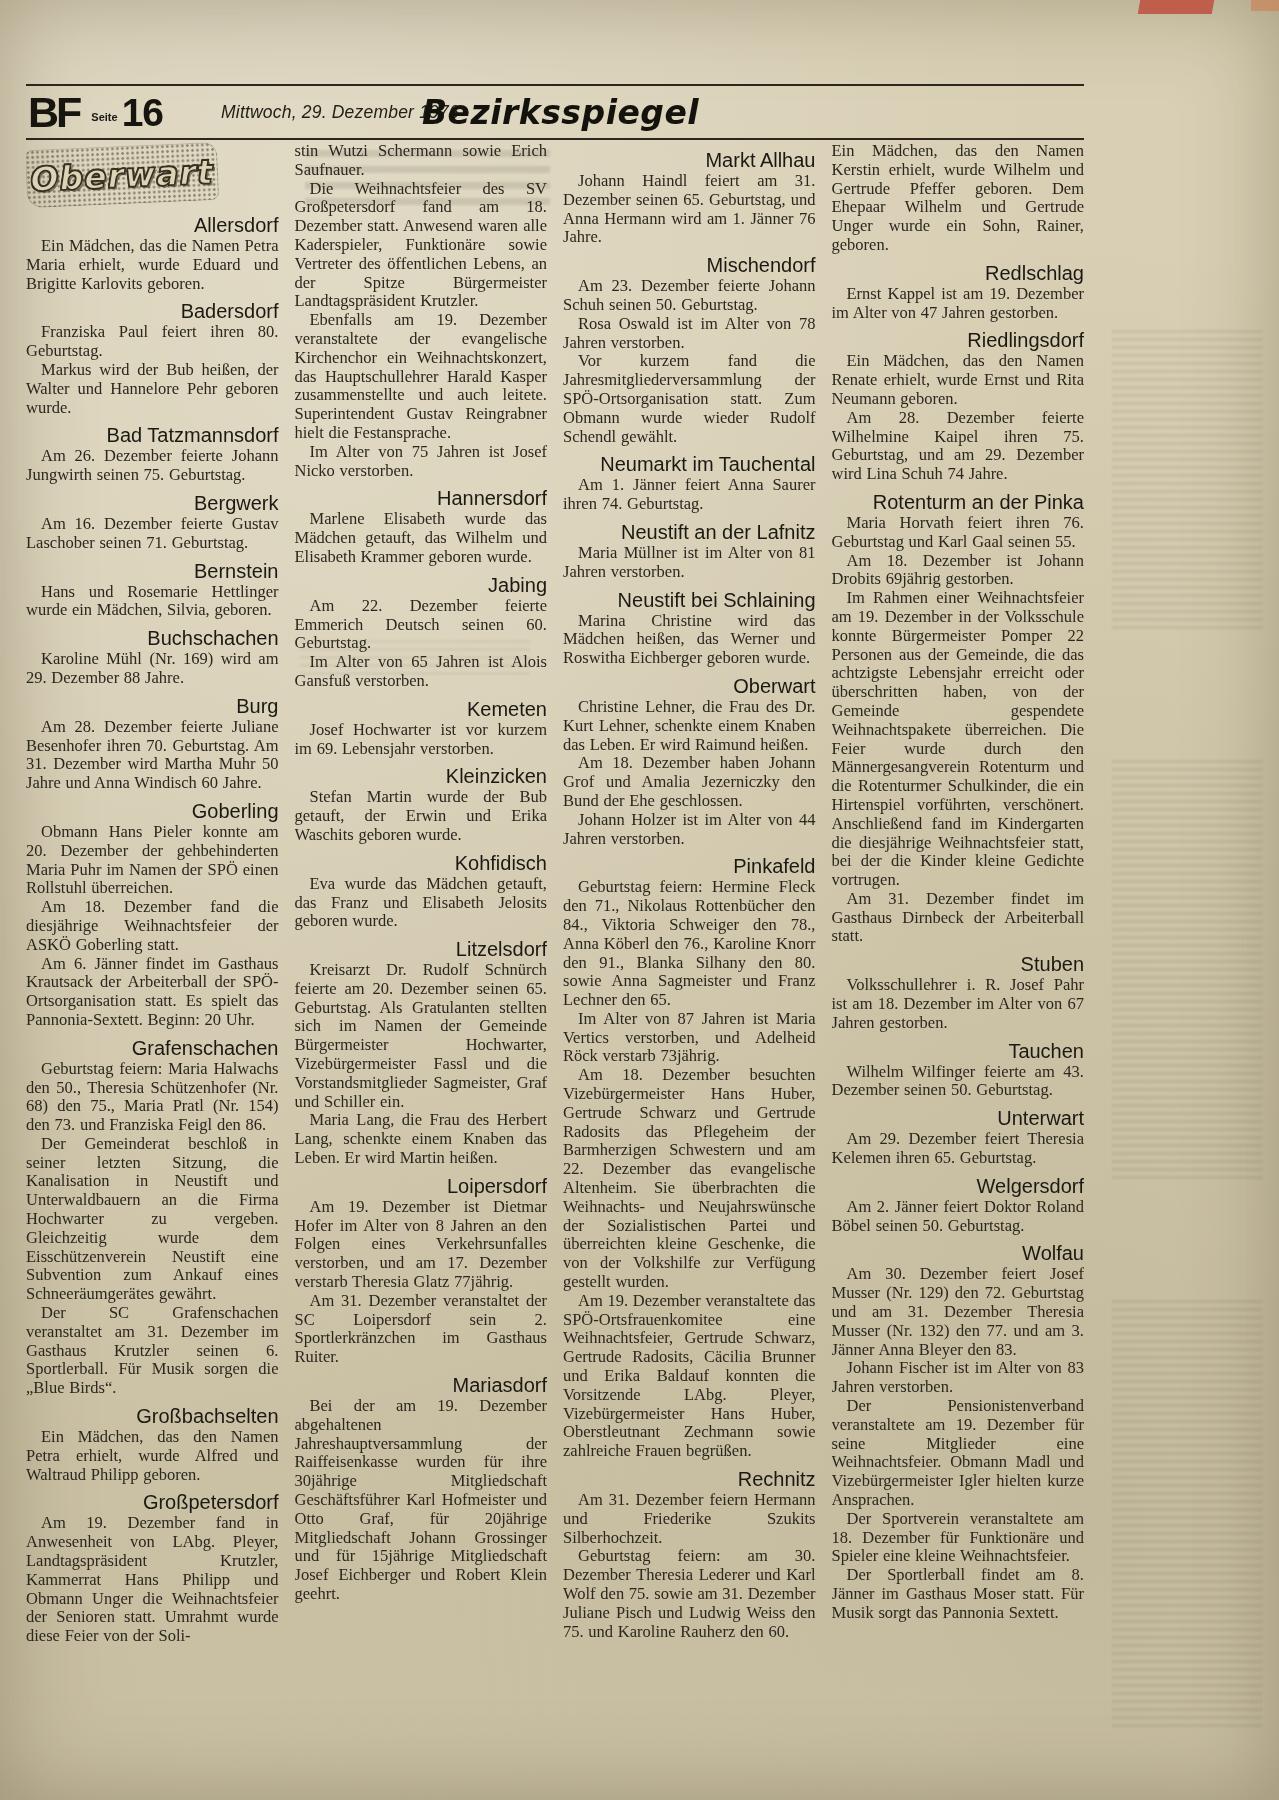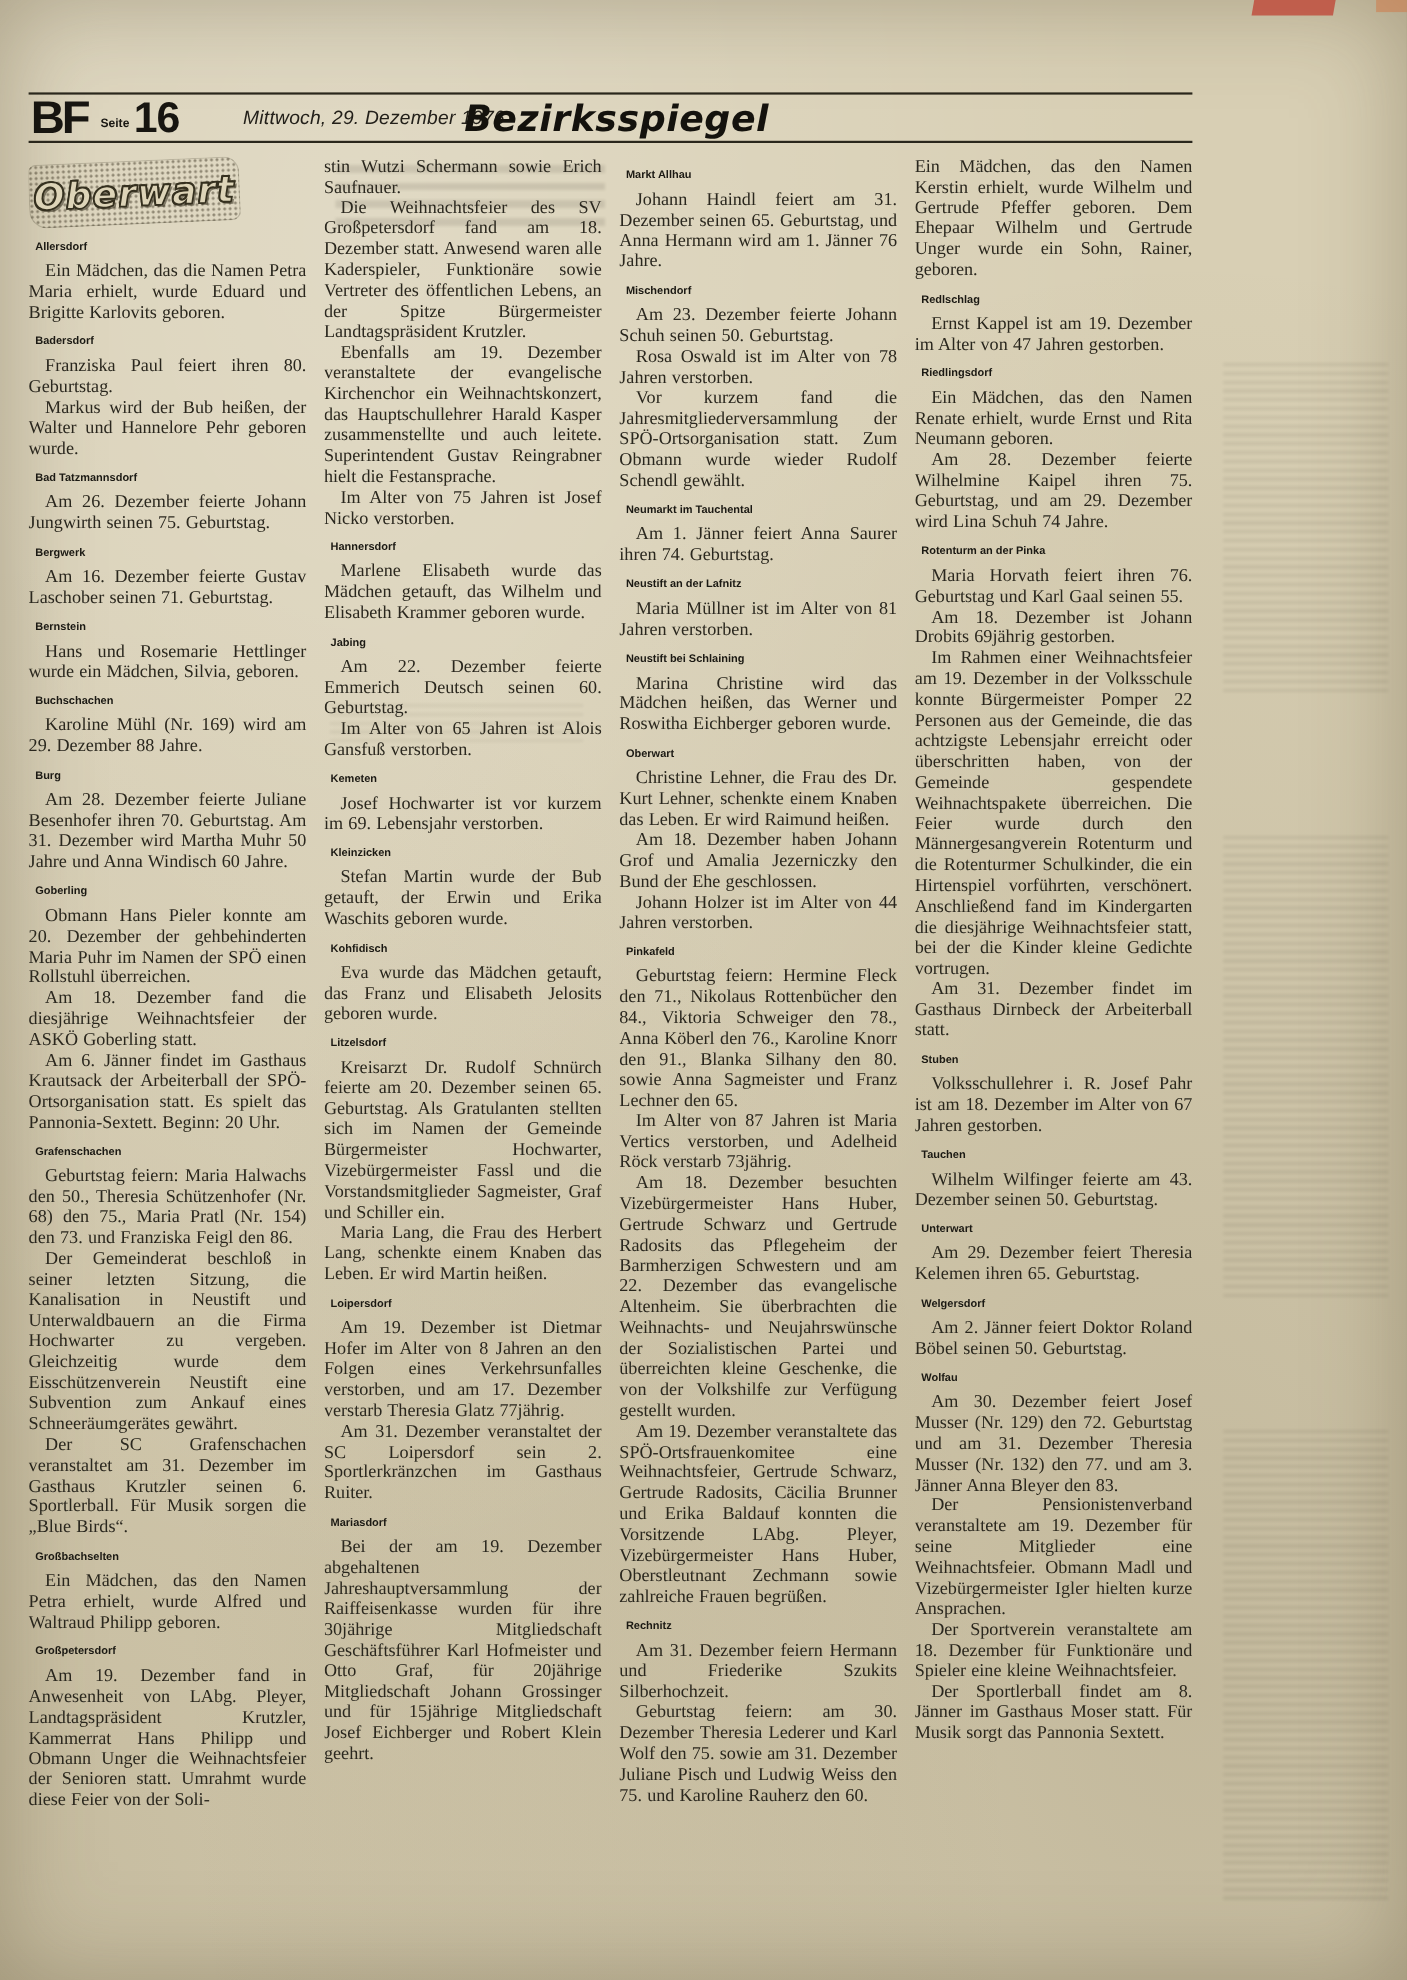--- a/index.html
+++ b/index.html
@@ -16,21 +16,21 @@
       radial-gradient(ellipse at 5% 95%, rgba(110,95,60,0.16), transparent 50%),
       #d8cfb4;
     box-shadow: inset 0 0 90px rgba(88,74,44,0.38);
     font-family:"Liberation Serif", serif;
     color:#26231c;
   }
 
   
   .masthead {
     position:absolute; left:26px; top:84px;
-    width:1058px; height:46px;
+    width:1058px; height:56px;
     border-top:2px solid #2a271c;
     border-bottom:2px solid #2a271c;
     display:flex; align-items:center;
   }
   .bf-logo {
     font-family:"Liberation Sans", sans-serif;
     font-weight:bold; font-size:43px; line-height:1;
     letter-spacing:-3px; color:#171510;
     transform:scaleY(0.97);
     margin:0 12px 0 2px;
@@ -61,23 +61,24 @@
   
   .columns {
     position:absolute; left:26px; top:142px;
     width:1058px; height:1652px;
     display:flex; gap:16px;
   }
   .col { flex:1 1 0; overflow:hidden; }
 
   .town {
     font-family:"Liberation Sans", sans-serif;
-    font-weight:bold; font-size:10px; line-height:18px;
+    font-weight:normal; font-size:20px; line-height:18px;
     color:#1b1913;
     margin:9px 0 3px 6px;
+    text-align:right;
   }
   p.body {
     font-size:16.5px; line-height:18.8px;
     text-align:justify; text-indent:15px;
     color:#2a271e;
     word-spacing:0.6px;
     hyphens:auto;
   }
   p.body.cont { text-indent:0; }
 
@@ -249,19 +250,20 @@
         <h3 class="town">Stuben</h3>
         <p class="body">Volksschullehrer i. R. Josef Pahr ist am 18. Dezember im Alter von 67 Jahren gestorben.</p>
         <h3 class="town">Tauchen</h3>
         <p class="body">Wilhelm Wilfinger feierte am 43. Dezember seinen 50. Geburtstag.</p>
         <h3 class="town">Unterwart</h3>
         <p class="body">Am 29. Dezember feiert Theresia Kelemen ihren 65. Geburtstag.</p>
         <h3 class="town">Welgersdorf</h3>
         <p class="body">Am 2. Jänner feiert Doktor Roland Böbel seinen 50. Geburtstag.</p>
         <h3 class="town">Wolfau</h3>
         <p class="body">Am 30. Dezember feiert Josef Musser (Nr. 129) den 72. Geburtstag und am 31. Dezember Theresia Musser (Nr. 132) den 77. und am 3. Jänner Anna Bleyer den 83.</p>
+        <p class="body">Johann Fischer ist im Alter von 83 Jahren verstorben.</p>
         <p class="body">Der Pensionistenverband veranstaltete am 19. Dezember für seine Mitglieder eine Weihnachtsfeier. Obmann Madl und Vizebürgermeister Igler hielten kurze Ansprachen.</p>
         <p class="body">Der Sportverein veranstaltete am 18. Dezember für Funktionäre und Spieler eine kleine Weihnachtsfeier.</p>
         <p class="body">Der Sportlerball findet am 8. Jänner im Gasthaus Moser statt. Für Musik sorgt das Pannonia Sextett.</p>
       </section>
     </main>
 
 </div>
 
 </body></html>

